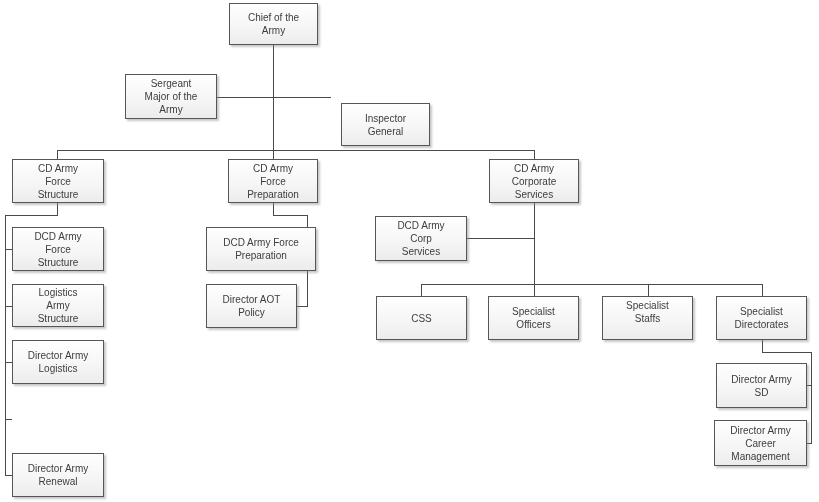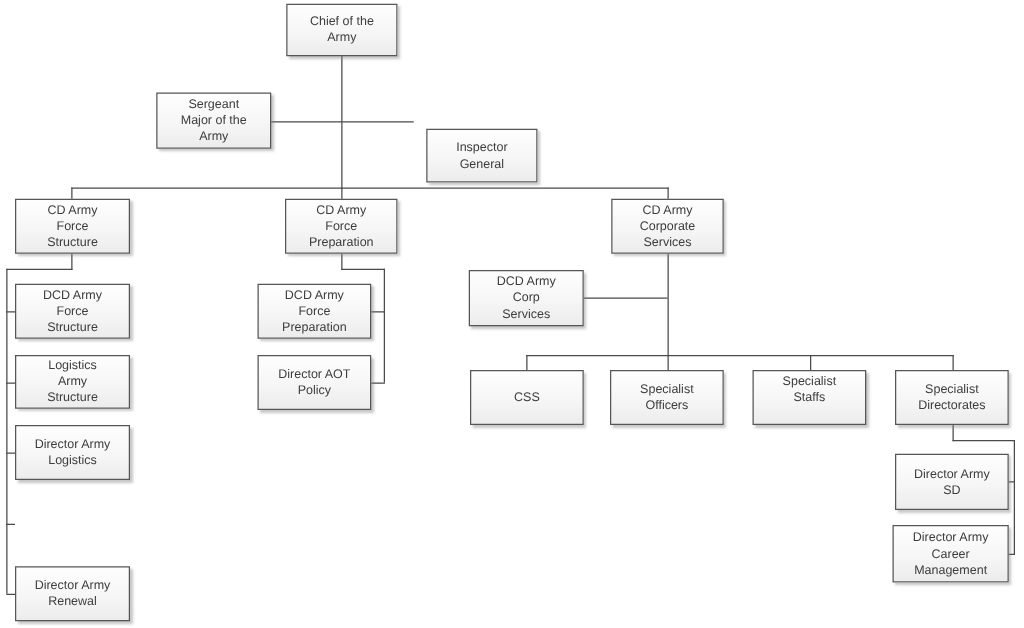--- a/index.html
+++ b/index.html
@@ -98,21 +98,21 @@
   <div class="node" style="left:12px; top:284px; width:92px; height:43px;">
     <span>Logistics Army Structure</span>
   </div>
   <div class="node" style="left:12px; top:340px; width:92px; height:44px;">
     <span>Director Army Logistics</span>
   </div>
   <div class="node" style="left:12px; top:453px; width:92px; height:44px;">
     <span>Director Army Renewal</span>
   </div>
 
-  <div class="node" style="left:206px; top:227px; width:91px; height:44px;">
+  <div class="node" style="left:206px; top:227px; width:110px; height:44px;">
     <span>DCD Army Force Preparation</span>
   </div>
   <div class="node" style="left:206px; top:284px; width:91px; height:44px;">
     <span>Director AOT Policy</span>
   </div>
 
   <div class="node" style="left:375px; top:216px; width:92px; height:45px;">
     <span>DCD Army Corp Services</span>
   </div>
 

